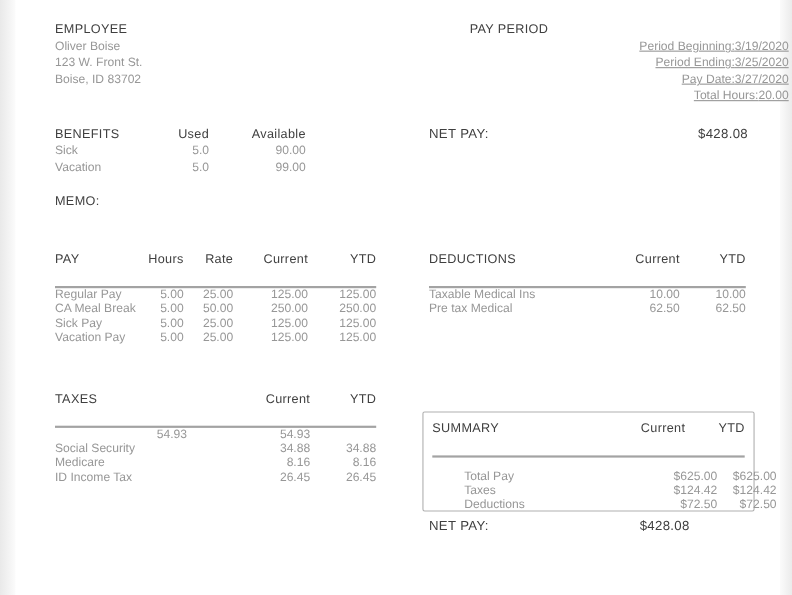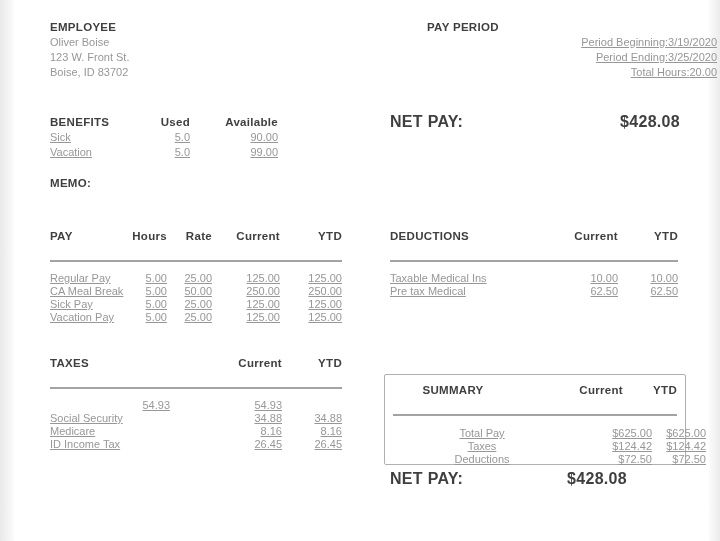--- a/index.html
+++ b/index.html
@@ -6,44 +6,44 @@
   .page {
     position:relative; width:720px; height:541px; background:#ffffff;
     font-family:"Liberation Sans", sans-serif; overflow:hidden;
     color:#979797;
   }
   .edge { position:absolute; top:0; height:100%; }
   .edge.left  { left:0; width:14px; background:linear-gradient(to right,#e9e9e9,#fbfbfb); }
   .edge.right { right:0; width:11px; background:linear-gradient(to left,#ebebeb,#fbfbfb); }
 
   .sec { position:absolute; }
-  .h  { font-weight:bold; font-size:11.5px; color:#3f3f3f; letter-spacing:.3px; line-height:15px; white-space:nowrap; }
+  .h  { font-weight:normal; font-size:11.5px; color:#3f3f3f; letter-spacing:.3px; line-height:15px; white-space:nowrap; }
   .t  { font-size:11px; color:#979797; line-height:15px; white-space:nowrap; }
 
   
   .kvrow { display:flex; justify-content:flex-end;text-decoration:underline; }
   .netpay { display:flex; justify-content:space-between; }
-  .netpay .h { font-size:16px; }
+  .netpay .h { font-size:12px; }
 
   
   .grid { display:grid; }
   .grid > * { white-space:nowrap; }
   .grid .num { justify-self:end; }
   .thead { padding-bottom:16px; border-bottom:2px solid #a3a3a3; }
-  .trow { font-size:11px; color:#979797; line-height:13px;text-decoration:underline; }
+  .trow { font-size:11px; color:#979797; line-height:13px; }
 
   .cols-benefits { grid-template-columns:85px 55px 88px; }
   .cols-pay      { grid-template-columns:85px 32px 45px 68px 62px; }
   .cols-ded      { grid-template-columns:150px 78px 60px; }
   .cols-tax      { grid-template-columns:120px 112px 60px; }
-  .cols-sum      { grid-template-columns:120px 110px 54px;text-align:center; }
+  .cols-sum      { grid-template-columns:120px 110px 54px; }
 
   .benefits .trow { line-height:15px; }
 
-  .tbody { margin-top:10px; }
+  .tbody { }
 
   .summary-box {
     position:absolute; left:384px; top:374px; width:302px; height:91px;
     border:1px solid #b0b0b0; border-radius:2px; box-sizing:border-box;
     padding:8px 8px 0 8px; background:#ffffff;
   }
   .summary-box .tbody { margin-top:11px;margin-left:29px; }
 </style>
 </head>
 <body>
@@ -63,20 +63,24 @@
     <div class="h">PAY PERIOD</div>
     <div class="kvrow t">
       <span>Period Beginning:</span>
       <span>3/19/2020</span>
     </div>
     <div class="kvrow t">
       <span>Period Ending:</span>
       <span>3/25/2020</span>
     </div>
     <div class="kvrow t">
+      <span>Pay Date:</span>
+      <span>3/27/2020</span>
+    </div>
+    <div class="kvrow t">
       <span>Total Hours:</span>
       <span>20.00</span>
     </div>
   </div>
 
   <div class="sec benefits" style="left:50px; top:115px; width:228px;">
     <div class="grid cols-benefits">
       <span class="h">BENEFITS</span>
       <span class="h num">Used</span>
       <span class="h num">Available</span>

